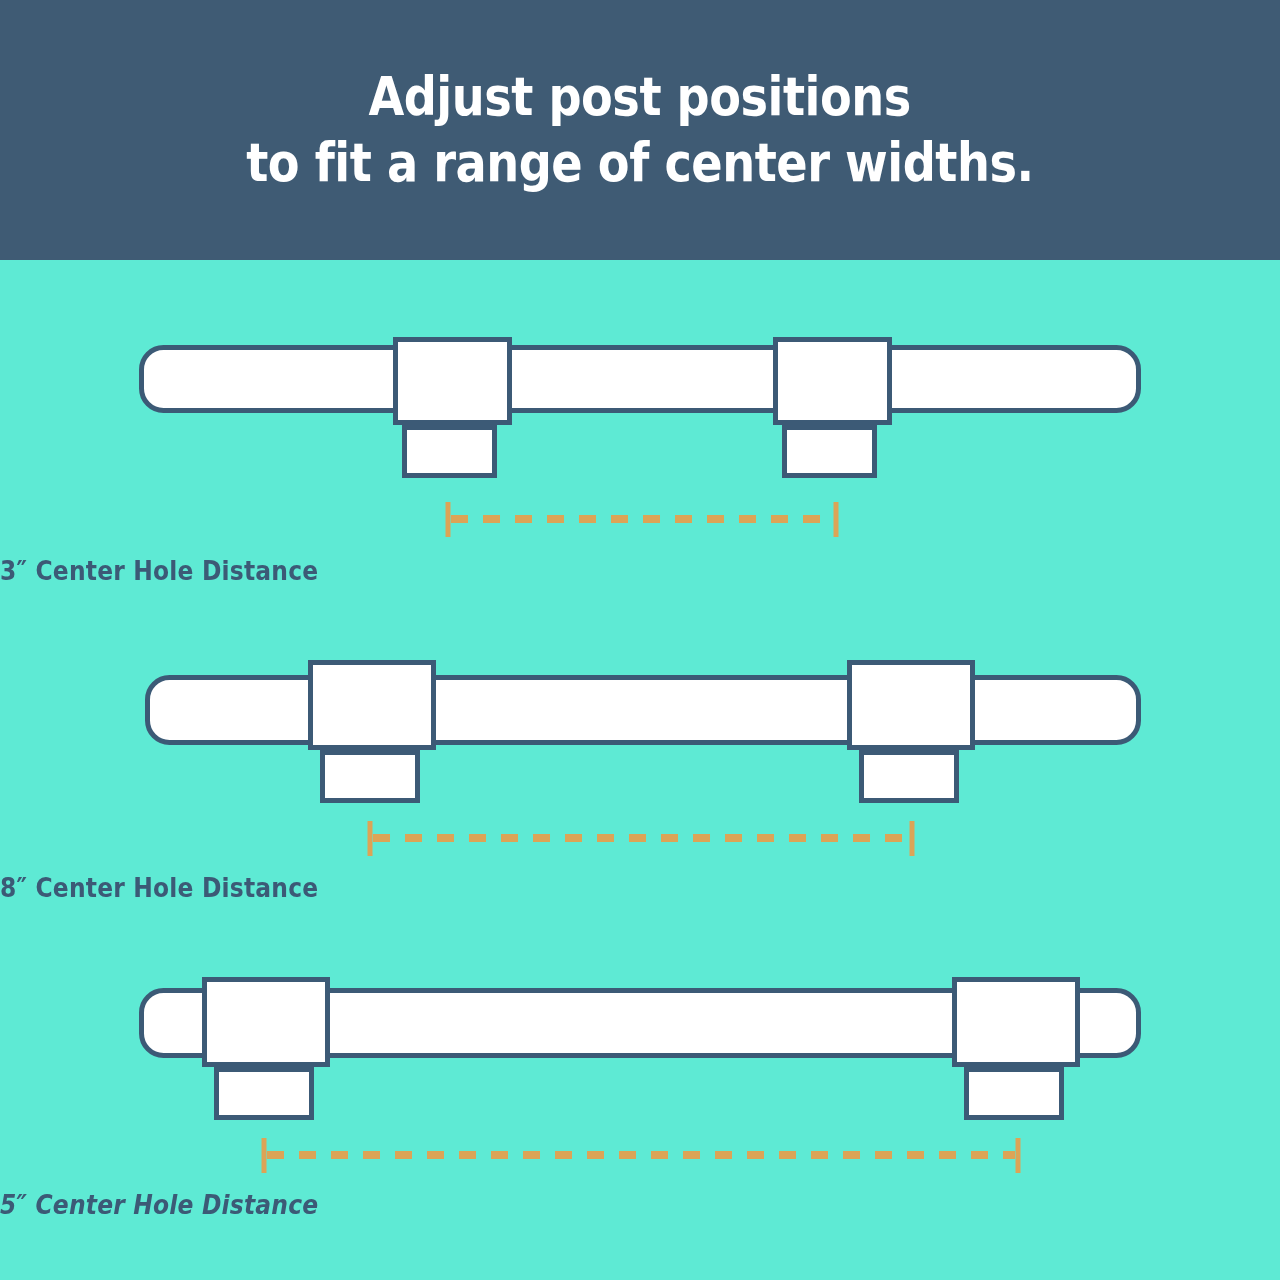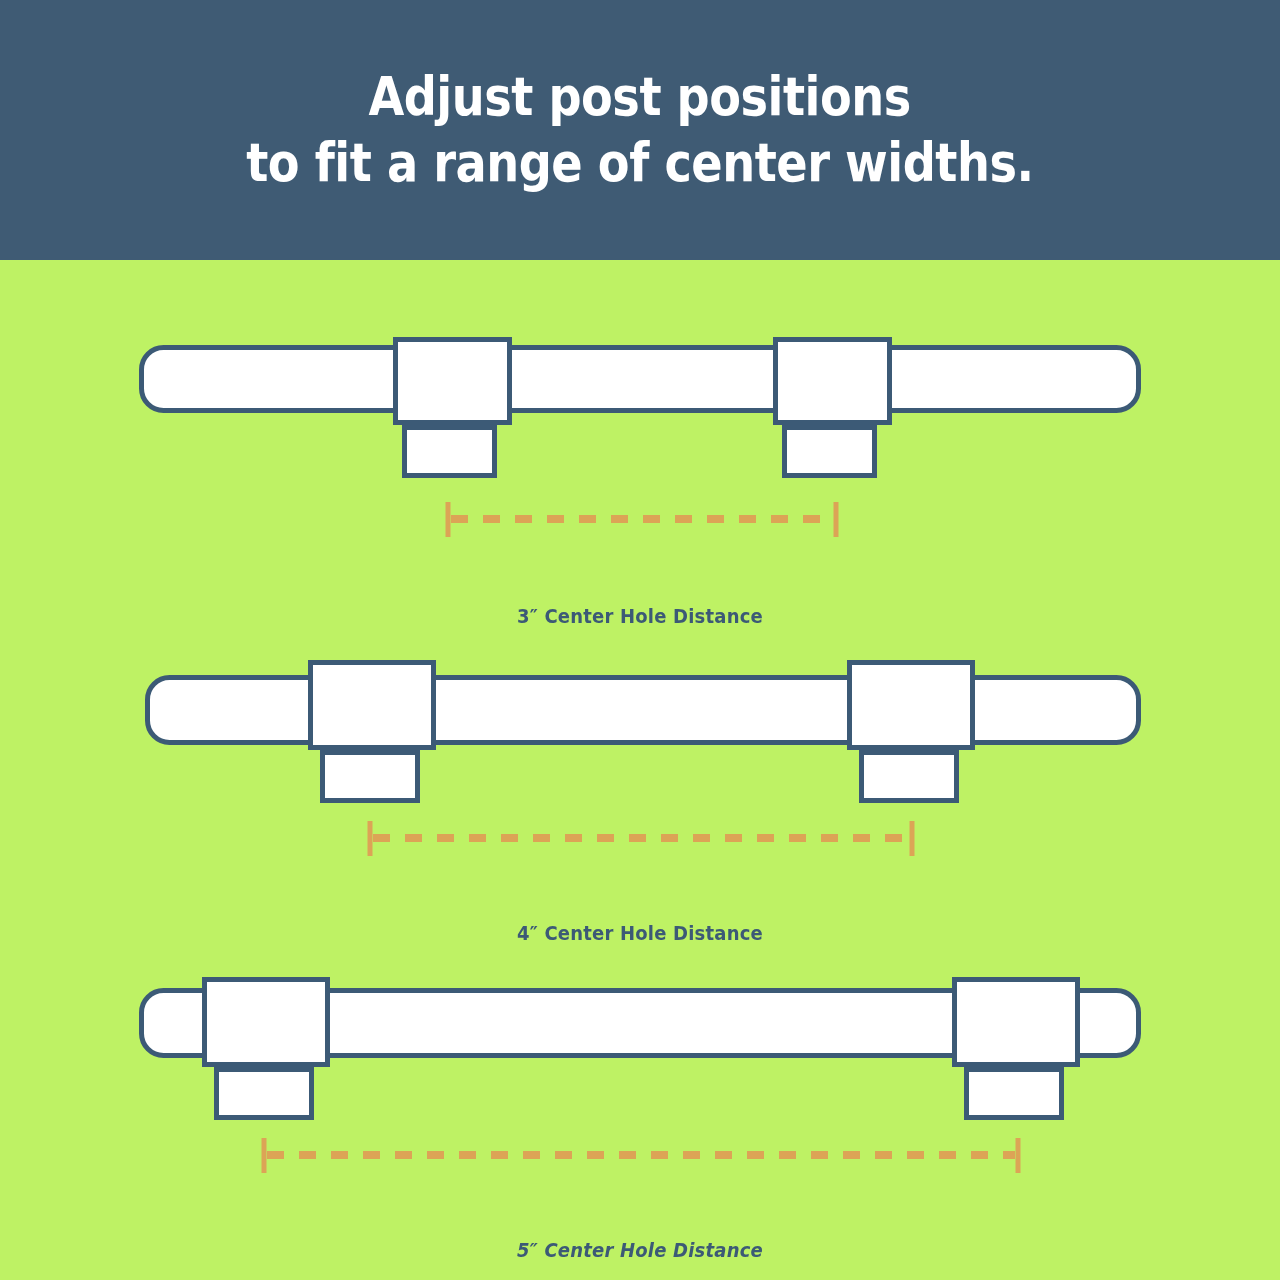--- a/index.html
+++ b/index.html
@@ -6,21 +6,21 @@
   * { margin:0; padding:0; box-sizing:border-box; }
   html, body {
     width:1280px; height:1280px;
     background:#ffffff;
     font-family:"Liberation Sans", sans-serif;
     overflow:hidden;
   }
   #page {
     position:relative;
     width:1280px; height:1280px;
-    background:#bef264;
+    background:#5eead4;
   }
 
   
   .header {
     position:absolute;
     left:0; top:0;
     width:1280px; height:260px;
     background:#3f5b74;
     display:flex;
     flex-direction:column;
@@ -39,28 +39,27 @@
     transform:scaleX(0.97);
   }
 
   
   .row { position:absolute; left:0; width:1280px; }
   .diagram-svg { display:block; }
 
   .row-label {
     position:absolute;
     left:0; width:1280px;
-    text-align:center;
+    text-align:left;
     color:#3c5a76;
     font-family:"Liberation Sans Narrow","DejaVu Sans Condensed","Liberation Sans", sans-serif;
     font-weight:bold;
-    font-size:20px;
+    font-size:26px;
     letter-spacing:0.2px;
     white-space:nowrap;
-    margin-top:48px;
   }
 </style>
 </head>
 <body>
 
 <div id="page">
 
   <div class="header">
     <div class="header-line">Adjust post positions</div>
     <div class="header-line">to fit a range of center widths.</div>
@@ -84,21 +83,21 @@
         <svg width="1280" height="1280" viewBox="0 0 1280 1280" class="diagram-svg" style="position: absolute; left: 0px; top: 0px; pointer-events: none;">
           <rect x="147.5" y="677.5" width="991" height="65" rx="22" ry="22" fill="#ffffff" stroke="#3c5a76" stroke-width="5"></rect>
           <rect x="322.5" y="752.5" width="95" height="48" fill="#ffffff" stroke="#3c5a76" stroke-width="5"></rect>
           <rect x="310.5" y="662.5" width="123" height="85" fill="#ffffff" stroke="#3c5a76" stroke-width="5"></rect>
           <rect x="861.5" y="752.5" width="95" height="48" fill="#ffffff" stroke="#3c5a76" stroke-width="5"></rect>
           <rect x="849.5" y="662.5" width="123" height="85" fill="#ffffff" stroke="#3c5a76" stroke-width="5"></rect>
           <line x1="370" y1="821" x2="370" y2="856" stroke="#dca456" stroke-width="5"></line>
           <line x1="912" y1="821" x2="912" y2="856" stroke="#dca456" stroke-width="5"></line>
           <line x1="373" y1="838" x2="909" y2="838" stroke="#dca456" stroke-width="8" stroke-dasharray="17 15" stroke-linecap="butt"></line>
         </svg>
-        <div class="row-label" style="top: 873px; color: rgb(60, 90, 118);">4″ Center Hole Distance</div>
+        <div class="row-label" style="top: 873px; color: rgb(60, 90, 118);">8″ Center Hole Distance</div>
       </div>
       <div class="row" style="top: 0px;">
         <svg width="1280" height="1280" viewBox="0 0 1280 1280" class="diagram-svg" style="position: absolute; left: 0px; top: 0px; pointer-events: none;">
           <rect x="141.5" y="990.5" width="997" height="65" rx="22" ry="22" fill="#ffffff" stroke="#3c5a76" stroke-width="5"></rect>
           <rect x="216.5" y="1069.5" width="95" height="48" fill="#ffffff" stroke="#3c5a76" stroke-width="5"></rect>
           <rect x="204.5" y="979.5" width="123" height="85" fill="#ffffff" stroke="#3c5a76" stroke-width="5"></rect>
           <rect x="966.5" y="1069.5" width="95" height="48" fill="#ffffff" stroke="#3c5a76" stroke-width="5"></rect>
           <rect x="954.5" y="979.5" width="123" height="85" fill="#ffffff" stroke="#3c5a76" stroke-width="5"></rect>
           <line x1="264" y1="1138" x2="264" y2="1173" stroke="#dca456" stroke-width="5"></line>
           <line x1="1018" y1="1138" x2="1018" y2="1173" stroke="#dca456" stroke-width="5"></line>

